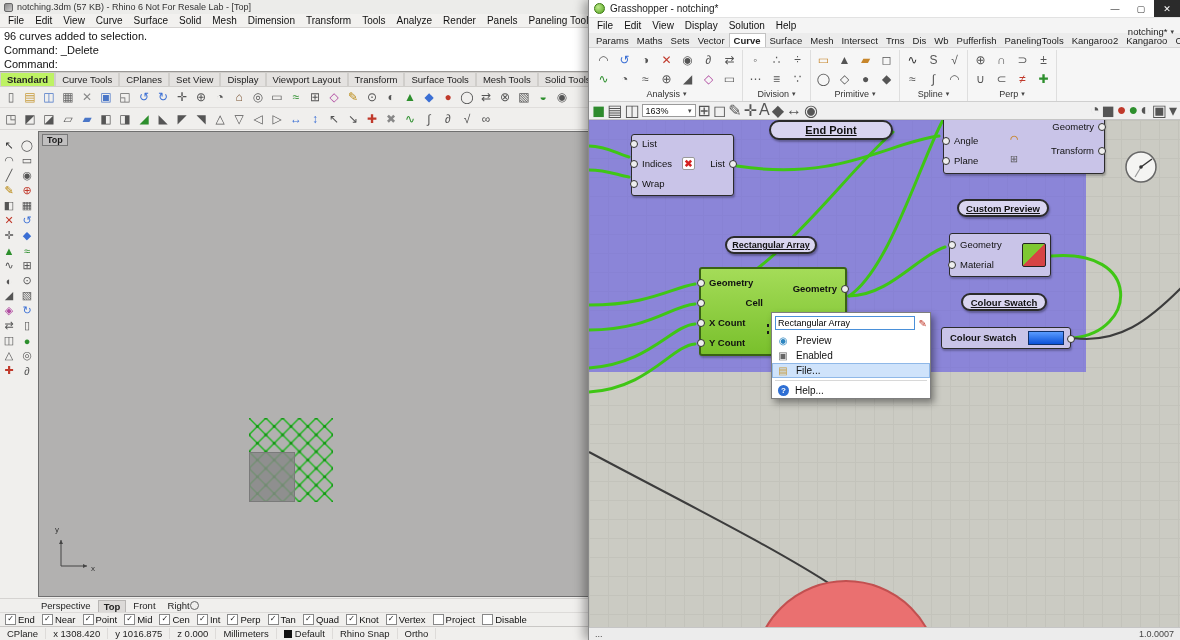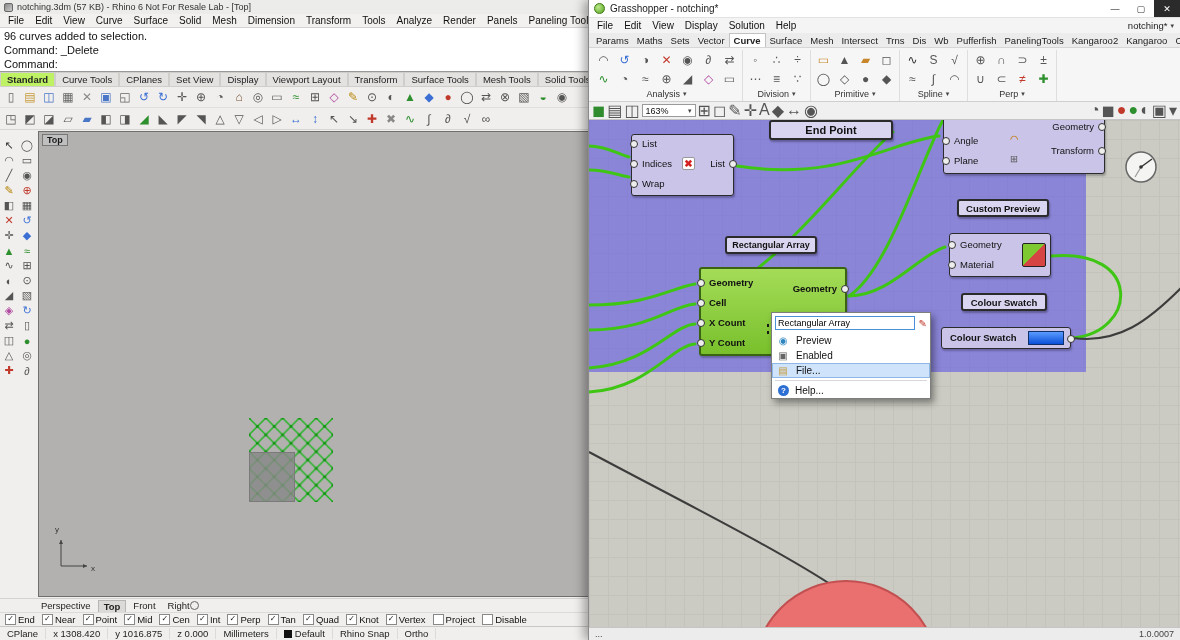--- a/index.html
+++ b/index.html
@@ -78,21 +78,21 @@
   .wires { position:absolute; inset:0; }
   .gh-status { position:absolute; bottom:0; left:0; right:0; height:13px; background:#ececec; border-top:1px solid #c5c5c5; display:flex; justify-content:space-between; align-items:center; padding:0 6px; font-size:9px; color:#444; }
 
   
   .comp { position:absolute; border:1.5px solid #2b2b2b; border-radius:3px; font-size:9.5px; color:#111; box-shadow:1px 2px 2px rgba(0,0,0,0.25); }
   .tint { background:#c9c4e8; }
   .pin { position:absolute; white-space:nowrap; }
   .pin-l::before, .pin-r::after { content:""; position:absolute; top:50%; margin-top:-3.5px; width:6px; height:6px; background:#eee; border:1px solid #333; border-radius:50%; }
   .comp .pin-l::before { left:-12px; }
   .comp .pin-r::after { right:-12px; }
-  .tag { position:absolute; background:#d9d5f0; border:2px solid #2b2b2b; border-radius:3px; font-weight:bold; text-align:center; display:flex; align-items:center; justify-content:center; box-shadow:1px 2px 2px rgba(0,0,0,0.3); color:#111; }
+  .tag { position:absolute; background:#d9d5f0; border:2px solid #2b2b2b; border-radius:10px; font-weight:bold; text-align:center; display:flex; align-items:center; justify-content:center; box-shadow:1px 2px 2px rgba(0,0,0,0.3); color:#111;text-decoration:underline; }
   .err-badge { position:absolute; width:13px; height:13px; background:#fff; border:1px solid #999; border-radius:2px; color:#d42020; font-size:10px; font-weight:bold; display:flex; align-items:center; justify-content:center; }
   .green-comp { background:linear-gradient(#a4dc58,#79c02c); border:2px solid #39641278; border-color:#396412; }
   .ra-icon { position:absolute; left:64px; top:53px; width:18px; height:14px; background-image:radial-gradient(circle,#1a1a1a 1.2px,transparent 1.4px); background-size:6px 7px; }
   .cp-tile { position:absolute; right:4px; top:9px; width:24px; height:24px; border:1px solid #222; border-radius:2px; background:linear-gradient(135deg,#7ec832 0 50%, #d64444 50%); }
   .swatch { position:absolute; right:6px; top:3px; width:36px; height:14px; border:1px solid #10306a; background:linear-gradient(#5a9bff,#0a50d8); }
 
   
   .cmenu { position:absolute; left:182px; top:192px; width:160px; background:#fff; border:1px solid #7e7e7e; box-shadow:3px 4px 7px rgba(0,0,0,0.4); z-index:40; font-size:10px; color:#111; }
   .cm-field { display:flex; align-items:center; gap:4px; padding:3px; }
   .cm-input { flex:1; height:14px; font-size:9px; border:1px solid #4a90d9; padding:0 2px; font-family:"Liberation Sans", sans-serif; }
@@ -338,21 +338,21 @@
     </header>
 
     <nav class="gh-menu">
         <span>File</span>
         <span>Edit</span>
         <span>View</span>
         <span>Display</span>
         <span>Solution</span>
         <span>Help</span>
       </nav>
-    <div class="doc-select" style="position:absolute; right:6px; top:18px;">
+    <div class="doc-select" style="position:absolute; right:6px; top:24px;">
       <span>notching*</span>
       <span class="dd">▾</span>
     </div>
 
     <nav class="gh-tabs">
         <span>Params</span>
         <span>Maths</span>
         <span>Sets</span>
         <span>Vector</span>
         <span data-active="true">Curve</span>
@@ -543,21 +543,21 @@
 
       <div class="tag" style="left:372px; top:173px; width:86px; height:18px; font-size:9.5px;">Colour Swatch</div>
       <div class="comp tint" style="left:352px; top:207px; width:130px; height:22px;">
         <span class="pin" style="left:8px; top:4px; font-weight:bold;">Colour Swatch</span>
         <span class="swatch pin-r"></span>
       </div>
 
       <div class="tag" style="left:136px; top:116px; width:92px; height:18px; font-size:9px;">Rectangular Array</div>
       <div class="comp green-comp" style="left:110px; top:147px; width:148px; height:89px;">
         <span class="pin pin-l" style="left:8px; top:8px;  width:54px; text-align:left; font-weight:bold;">Geometry</span>
-        <span class="pin pin-l" style="left:8px; top:28px; width:54px; text-align:left; font-weight:bold;">Cell</span>
+        <span class="pin pin-l" style="left:8px; top:28px; width:54px; text-align:right; font-weight:bold;">Cell</span>
         <span class="pin pin-l" style="left:8px; top:48px; width:54px; text-align:left; font-weight:bold;">X Count</span>
         <span class="pin pin-l" style="left:8px; top:68px; width:54px; text-align:left; font-weight:bold;">Y Count</span>
         <span class="ra-icon"></span>
         <span class="pin pin-r" style="right:8px; top:14px; font-weight:bold;">Geometry</span>
       </div>
 
       <div class="cmenu">
         <div class="cm-field">
           <input class="cm-input" value="Rectangular Array" style="">
           <span class="cm-ficon">✎</span>

